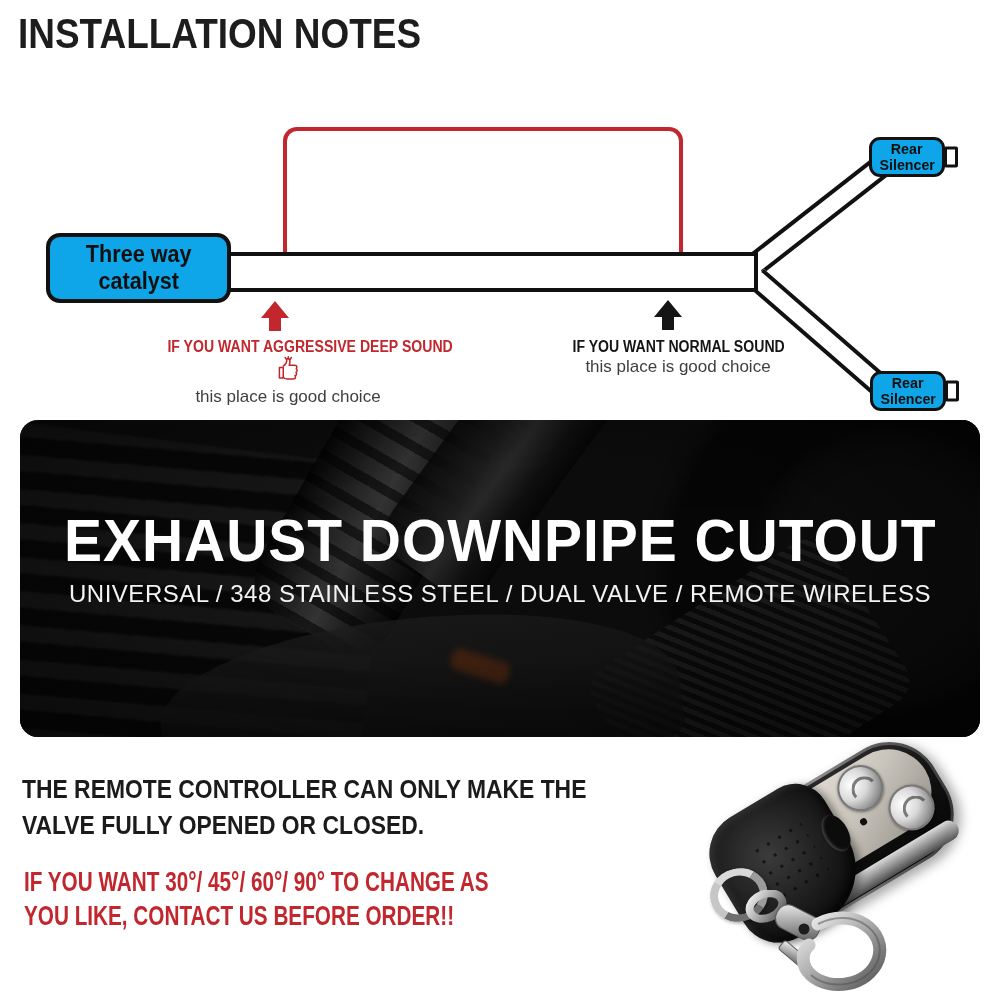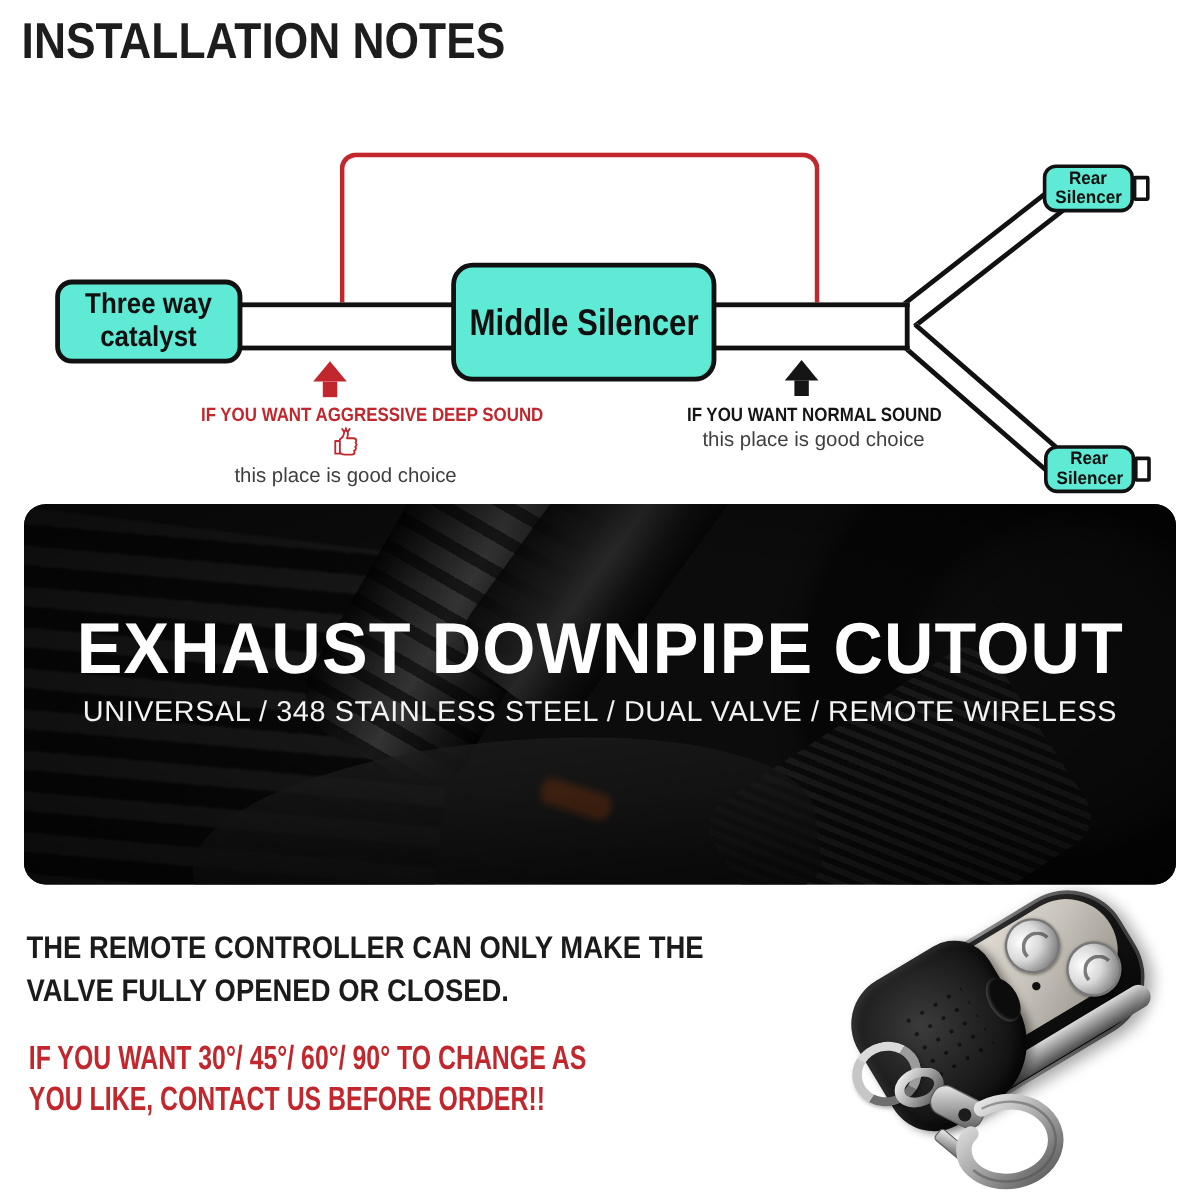--- a/index.html
+++ b/index.html
@@ -20,22 +20,22 @@
   .page-title .lx{transform:scaleX(.88); letter-spacing:0px;}
 
   
   .install-label{left:283px; top:86px; width:400px; text-align:center; font-size:29px; font-weight:bold; color:#141414; white-space:nowrap;}
   .install-label .cx{transform:scaleX(.86);}
   .bracket{left:283px; top:127px; width:400px; height:128px; border:4px solid var(--accent-red); border-bottom:none; border-radius:14px 14px 0 0;}
   .branch{background:#fff; border-top:4px solid var(--line); border-bottom:4px solid var(--line); z-index:1;}
   .branch-up{left:756px; top:252px; width:158px; height:24px; transform:rotate(-38deg); transform-origin:0 50%;}
   .branch-down{left:756px; top:266px; width:165px; height:24px; transform:rotate(41deg); transform-origin:0 50%;}
   .pipe-main{left:128px; top:252px; width:630px; height:40px; background:#fff; border-top:4px solid var(--line); border-bottom:4px solid var(--line); border-right:4px solid var(--line); z-index:2;}
-  .dbox{position:absolute; background:#5eead4; border:4px solid var(--line); border-radius:14px; display:flex; flex-direction:column; align-items:center; justify-content:center; font-weight:bold; color:#101010; z-index:3; text-align:center; white-space:nowrap;}
-  .box-catalyst{left:46px; top:233px; width:156px; height:70px; font-size:24px; line-height:1.12;}
+  .dbox{position:absolute; background:#0ea5e9; border:4px solid var(--line); border-radius:14px; display:flex; flex-direction:column; align-items:center; justify-content:center; font-weight:bold; color:#101010; z-index:3; text-align:center; white-space:nowrap;}
+  .box-catalyst{left:46px; top:233px; width:185px; height:70px; font-size:24px; line-height:1.12;}
   .box-catalyst .cx{transform:scaleX(.9);}
   .box-middle{left:376px; top:219px; width:221px; height:99px; font-size:31px; border-radius:18px;}
   .box-middle .cx{transform:scaleX(.84);}
   .box-rear{width:76px; height:40px; font-size:15px; line-height:1.07; border-width:3px; border-radius:11px;}
   .box-rear .cx{transform:scaleX(.95);}
   .box-rear-top{left:869px; top:137px;}
   .box-rear-bottom{left:870px; top:371px;}
   .rear-tab{position:absolute; right:-16px; top:50%; transform:translateY(-50%); width:14px; height:21px; border:3px solid var(--line); background:#fff; border-radius:2px;}
 
   .arrow{position:absolute; width:28px; display:flex; flex-direction:column; align-items:center; z-index:2;}
@@ -117,23 +117,20 @@
 
   <div class="abs bracket"></div>
 
   <div class="abs branch branch-up"></div>
   <div class="abs branch branch-down"></div>
   <div class="abs pipe-main"></div>
 
   <div class="dbox box-catalyst">
     <span class="cx">Three way</span>
     <span class="cx">catalyst</span>
-  </div>
-  <div class="dbox box-middle">
-    <span class="cx">Middle Silencer</span>
   </div>
   <div class="dbox box-rear box-rear-top">
     <span class="cx">Rear</span>
     <span class="cx">Silencer</span>
     <span class="rear-tab"></span>
   </div>
   <div class="dbox box-rear box-rear-bottom">
     <span class="cx">Rear</span>
     <span class="cx">Silencer</span>
     <span class="rear-tab"></span>

